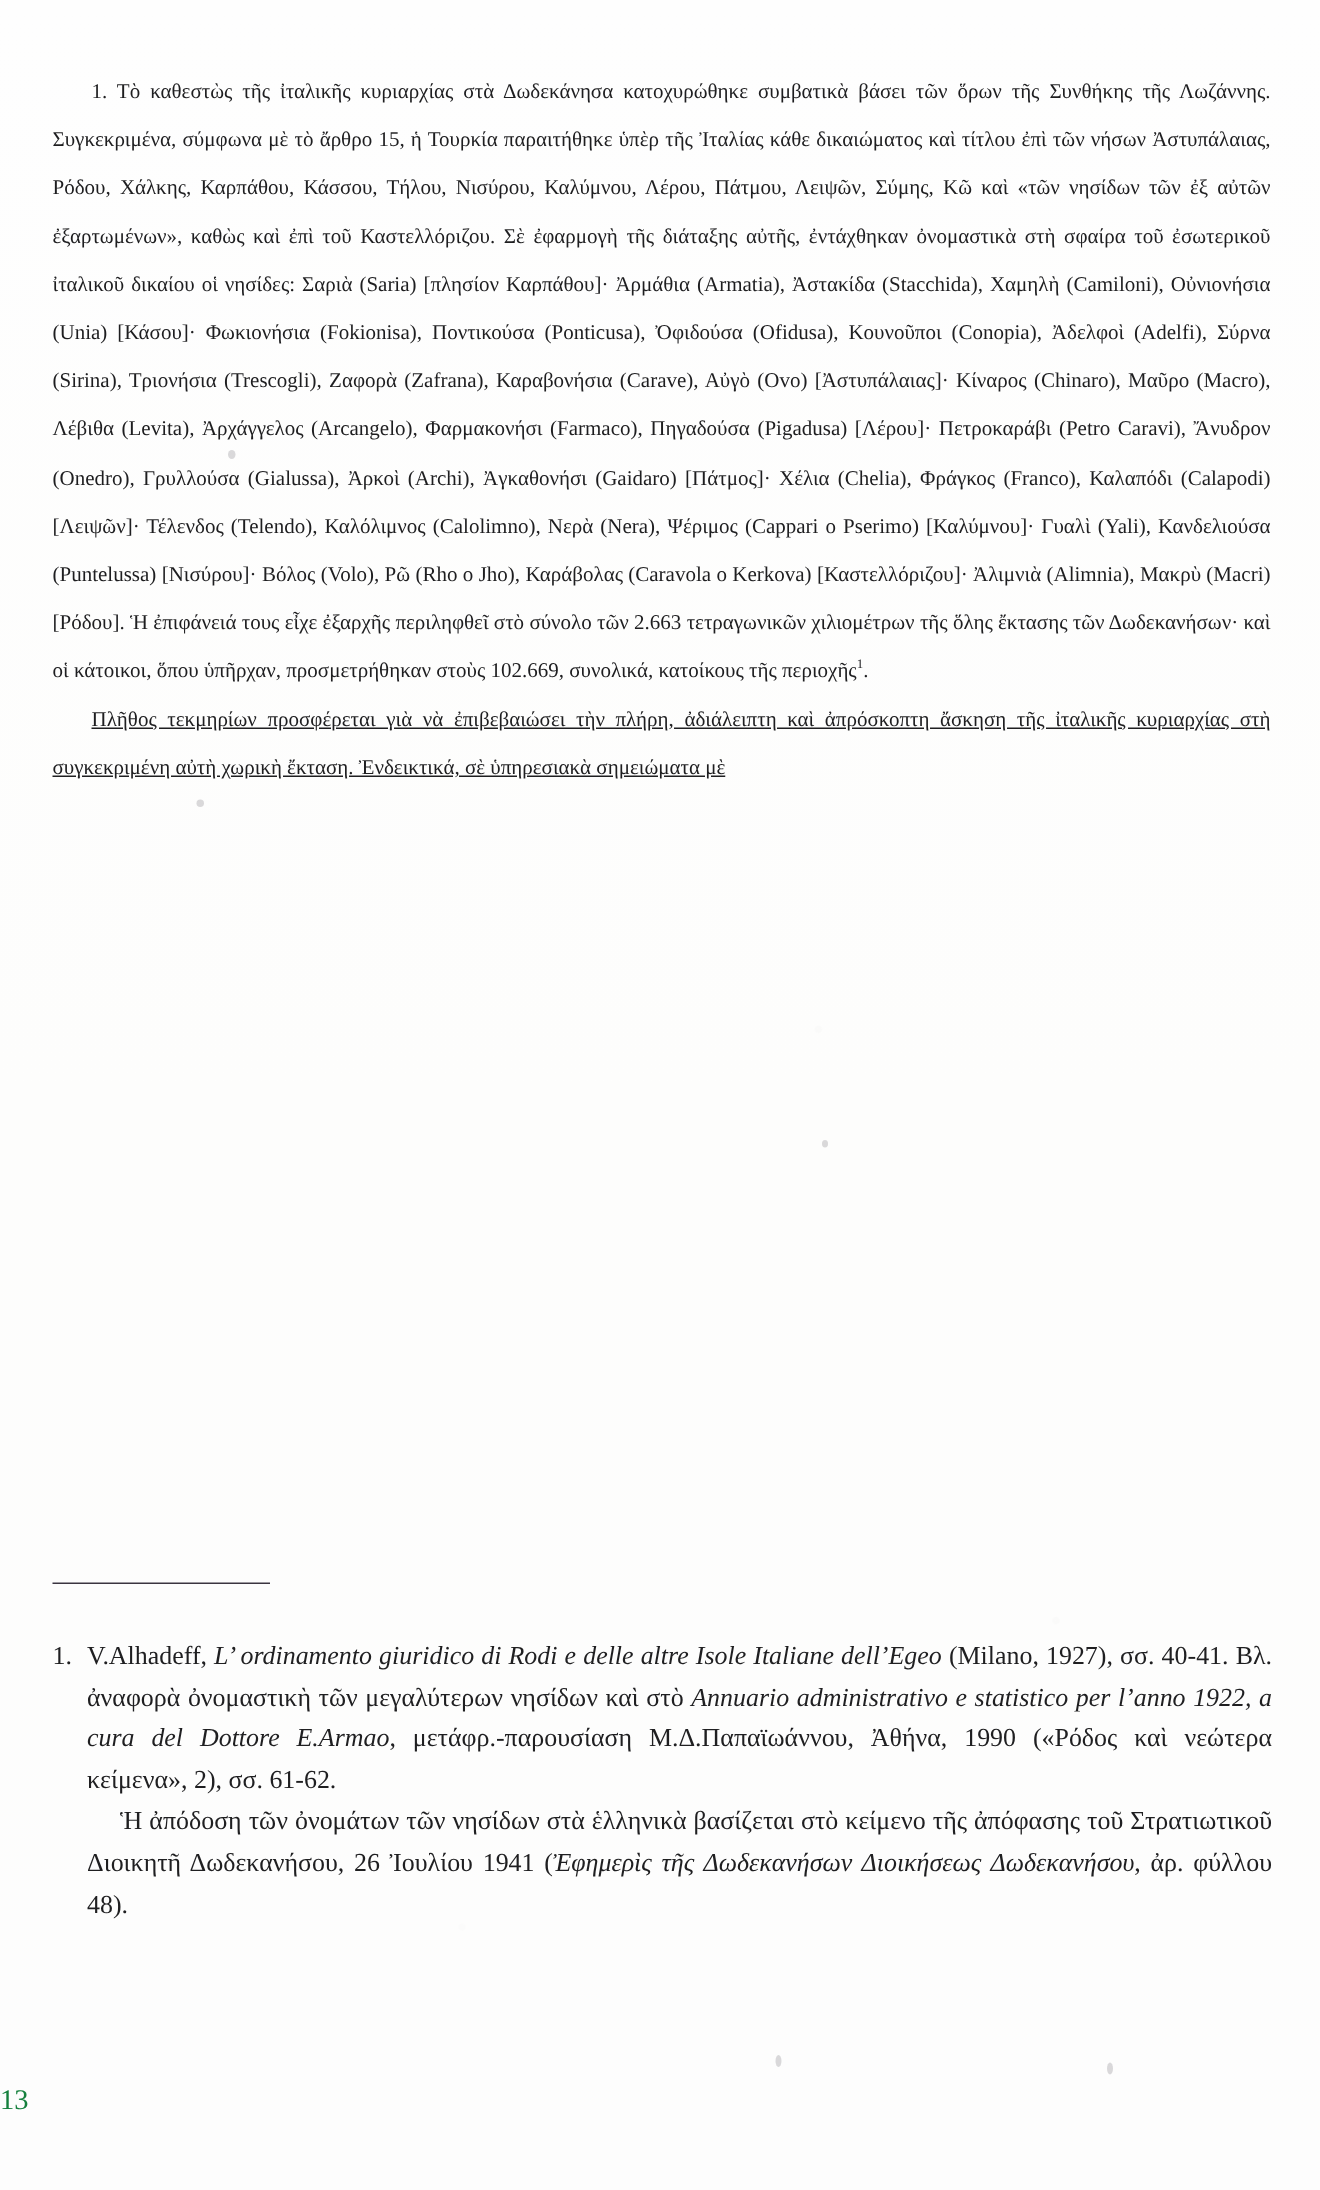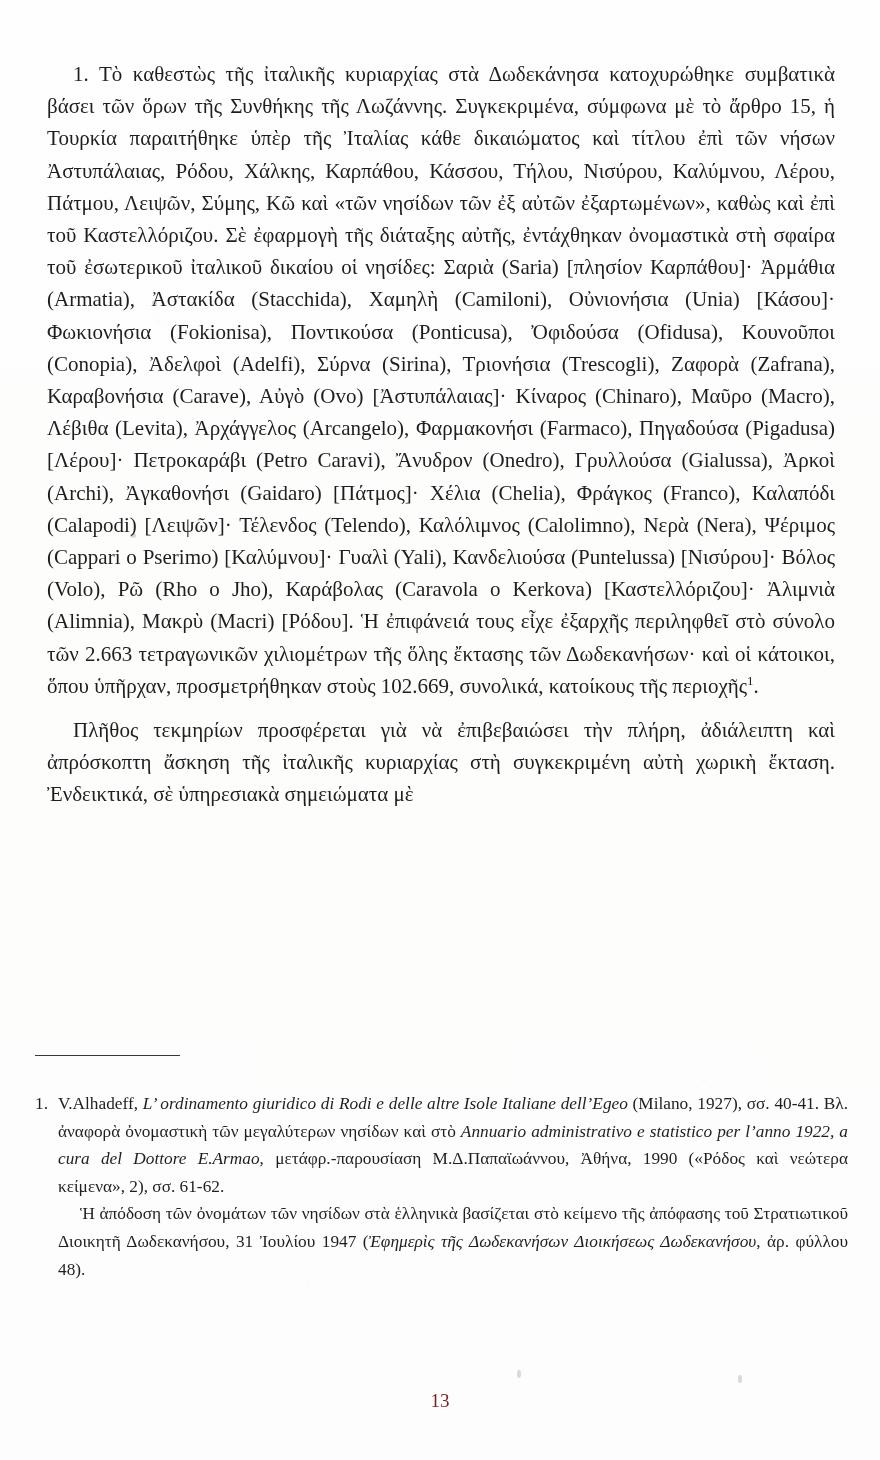--- a/index.html
+++ b/index.html
@@ -39,31 +39,32 @@
 
   
   .body-block {
     position: absolute;
     top: 46px;
     left: 0;
     width: 812px;
   }
 
   p.para {
-    margin: 12px;
-    font-size: 21px;
+    margin: 0;
+    font-size: 14px;
     line-height: 32.2px;
     text-align: justify;
     text-justify: inter-word;
     text-indent: 26px;
     color: #1e1e20;
     -webkit-font-smoothing: antialiased;
   }
   p.para + p.para {
     margin-top: 0;
+    text-decoration: underline;
   }
 
   sup.fn-ref {
     font-size: 0.62em;
     vertical-align: super;
     line-height: 0;
   }
 
   
   .footnote-block {
@@ -107,23 +108,22 @@
     color: #1f1f21;
   }
   i, em { }
 
   
   .folio {
     position: absolute;
     bottom: 48px;
     left: 0;
     width: 880px;
-    text-align: center;
     font-size: 19px;
-    color: #7f1d1d;
+    color: #15803d;
   }
 
   
   .speck {
     position: absolute;
     background: rgba(90,85,95,0.22);
     border-radius: 50%;
     pointer-events: none;
   }
 </style>
@@ -146,18 +146,18 @@
   </div>
 
   <div class="footnote-block">
     <div class="fn-rule"></div>
     <ul class="fn-list">
       <li class="fn-item">
         <span class="fn-num">1.</span>
         <span><span>V.Alhadeff, </span><i>L’ ordinamento giuridico di Rodi e delle altre Isole Italiane dell’Egeo</i><span> (Milano, 1927), σσ. 40-41. Βλ. ἀναφορὰ ὀνομαστικὴ τῶν μεγαλύτερων νησίδων καὶ στὸ </span><i>Annuario administrativo e statistico per l’anno 1922, a cura del Dottore E.Armao</i><span>, μετάφρ.-παρουσίαση Μ.Δ.Παπαϊωάννου, Ἀθήνα, 1990 («Ρόδος καὶ νεώτερα κείμενα», 2), σσ. 61-62.</span></span>
       </li>
     </ul>
-    <p class="fn-para2"><span>Ἡ ἀπόδοση τῶν ὀνομάτων τῶν νησίδων στὰ ἑλληνικὰ βασίζεται στὸ κείμενο τῆς ἀπόφασης τοῦ Στρατιωτικοῦ Διοικητῆ Δωδεκανήσου, 31 Ἰουλίου 1947 (</span><i>Ἐφημερὶς τῆς Δωδεκανήσων Διοικήσεως Δωδεκανήσου</i><span>, ἀρ. φύλλου 48).</span></p>
+    <p class="fn-para2"><span>Ἡ ἀπόδοση τῶν ὀνομάτων τῶν νησίδων στὰ ἑλληνικὰ βασίζεται στὸ κείμενο τῆς ἀπόφασης τοῦ Στρατιωτικοῦ Διοικητῆ Δωδεκανήσου, 26 Ἰουλίου 1941 (</span><i>Ἐφημερὶς τῆς Δωδεκανήσων Διοικήσεως Δωδεκανήσου</i><span>, ἀρ. φύλλου 48).</span></p>
   </div>
 
 </div>
 
 <div class="folio">13</div>
 
 </body></html>

